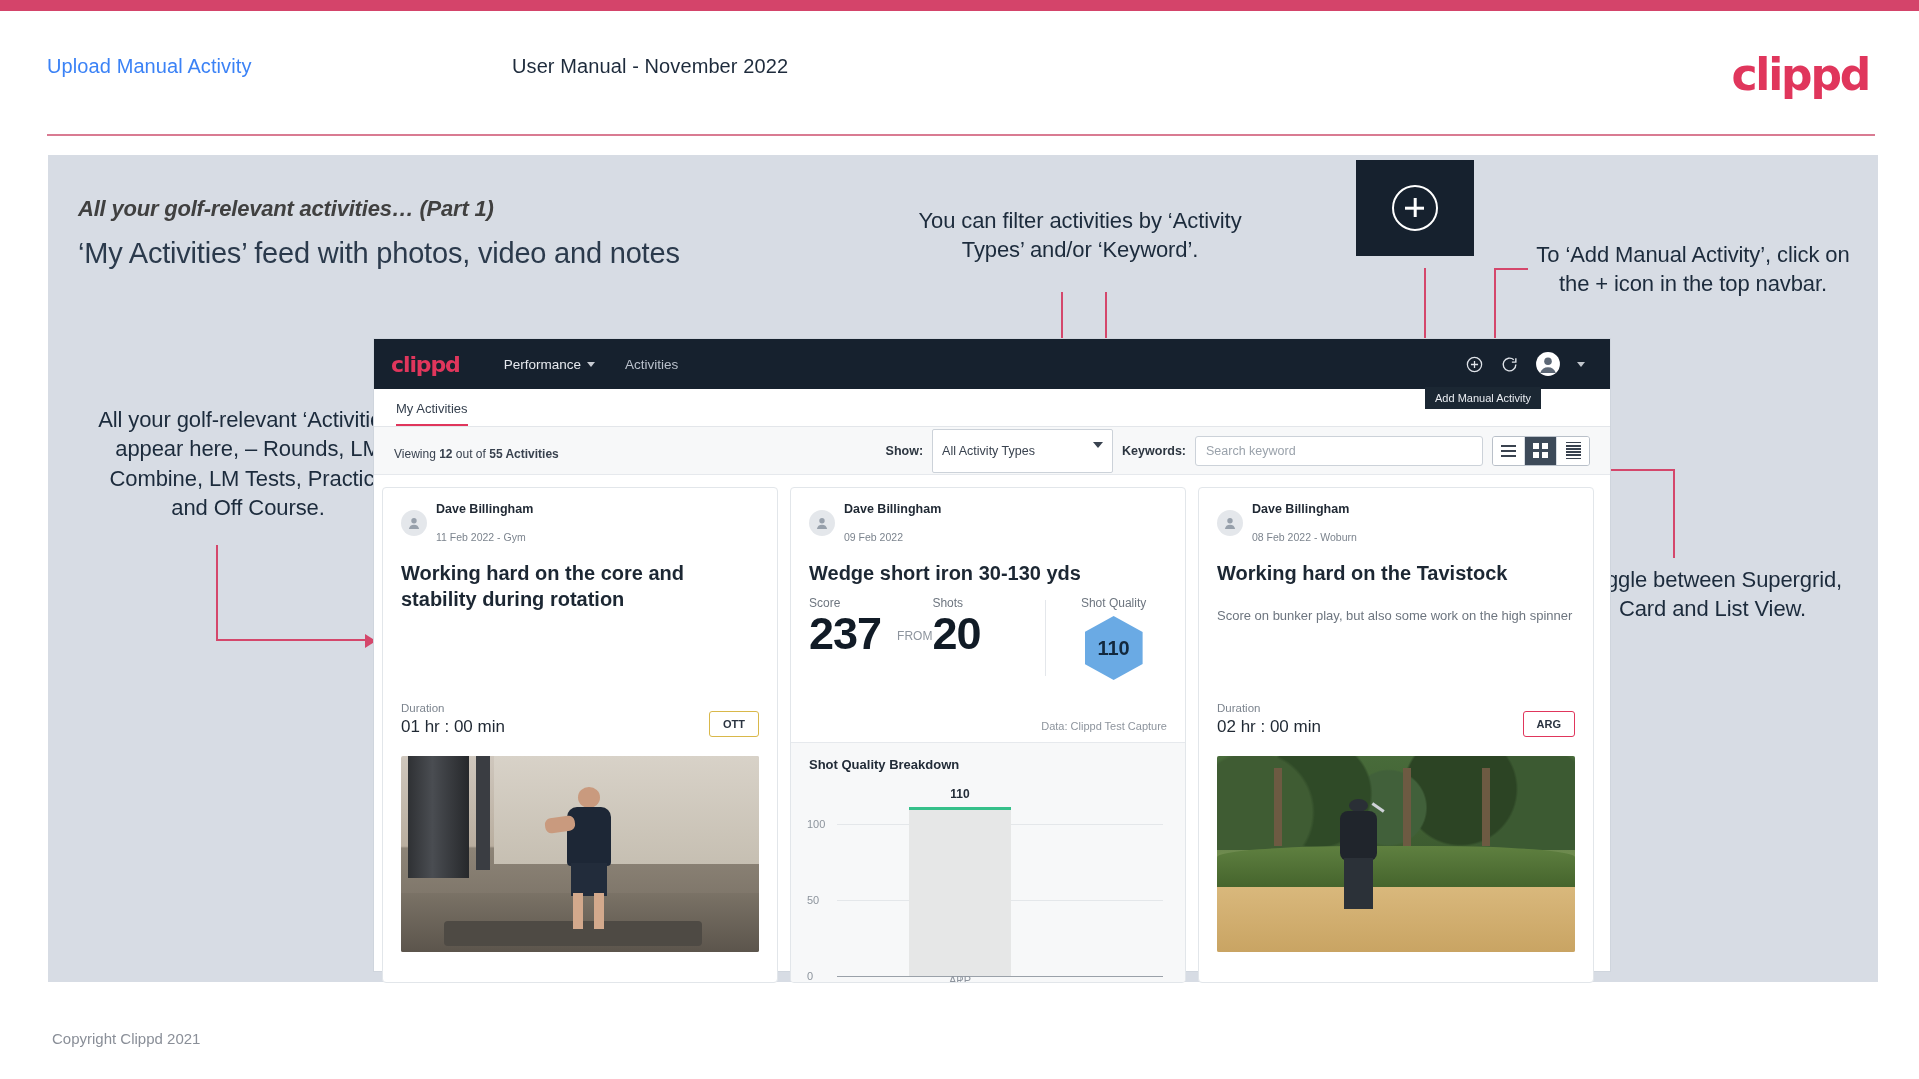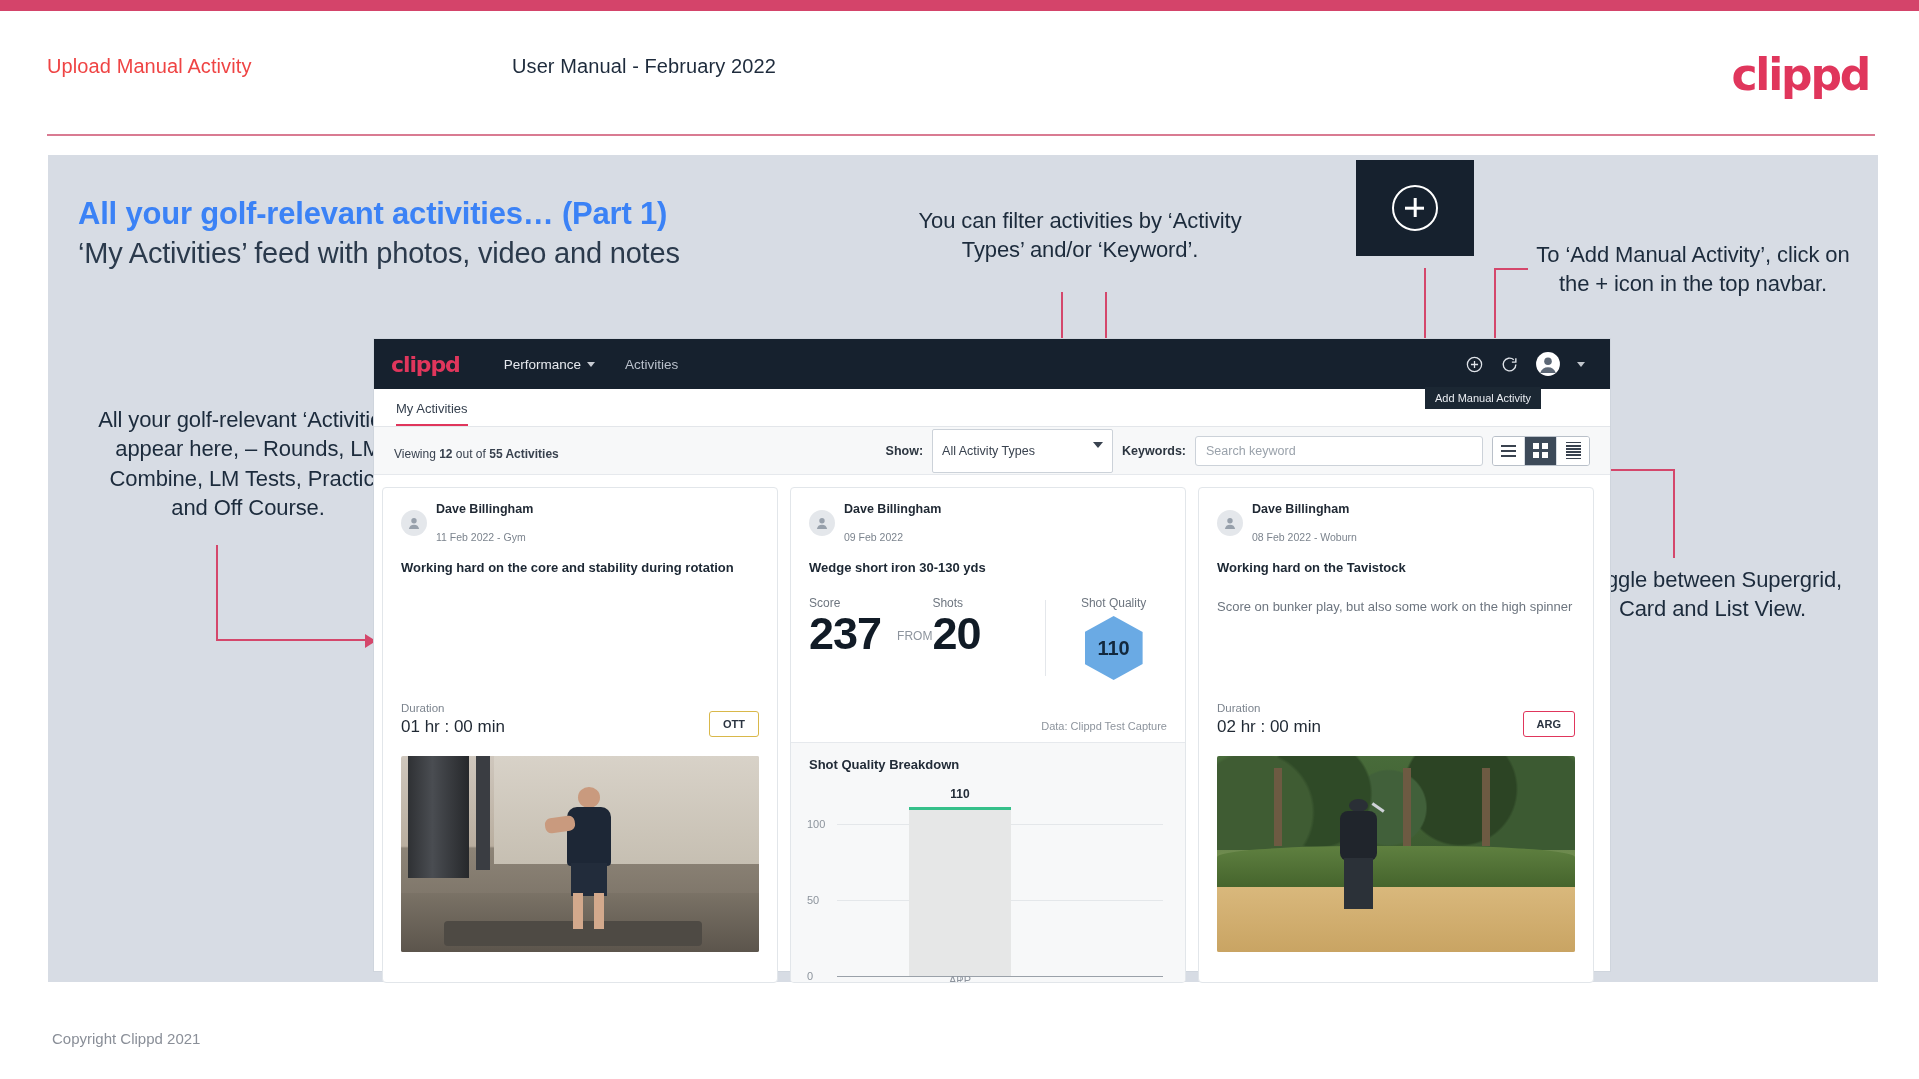--- a/index.html
+++ b/index.html
@@ -13,21 +13,21 @@
   }
 
   
   .top-bar {
     position: absolute; top: 0; left: 0; width: 1919px; height: 11px;
     background: #d4446a;
   }
   .slide-header { position: absolute; top: 11px; left: 0; width: 1919px; height: 115px; background:#fff; }
   .hdr-left {
     position: absolute; left: 47px; top: 44px;
-    font-size: 20px; color: #ef4444; letter-spacing: .1px;
+    font-size: 20px; color: #3b82f6; letter-spacing: .1px;
   }
   .hdr-mid {
     position: absolute; left: 512px; top: 44px;
     font-size: 20px; color: #1e2b3c; letter-spacing: .1px;
   }
   .hdr-logo {
     position: absolute; right: 50px; top: 42px;
     font-size: 44px; font-weight: 700; color: #e0365c;
     letter-spacing: -2.2px; line-height: 1;
     font-family: "DejaVu Sans", sans-serif;
@@ -43,21 +43,21 @@
   }
 
   .foot {
     position: absolute; left: 52px; top: 1030px;
     font-size: 15px; color: #8a8f98;
   }
 
   
   .h1 {
     position: absolute; left: 78px; top: 196px;
-    font-size: 31px; font-weight: 700; color: #3b82f6; letter-spacing: -.2px;
+    font-size: 22px; font-weight: 700; color: #404040; letter-spacing: -.2px; font-style: italic;
   }
   .h2 {
     position: absolute; left: 78px; top: 237px;
     font-size: 29px; font-weight: 400; color: #2b3a4c; letter-spacing: -.2px;
   }
 
   
   .ann {
     position: absolute; text-align: center; color: #1c2b3c;
     font-size: 22px; line-height: 1.34; letter-spacing: -.1px;
@@ -167,21 +167,21 @@
     position: relative;
   }
   .card-head { padding: 13px 18px 0 18px; display: flex; align-items: center; gap: 9px; }
   .avatar-sm {
     width: 26px; height: 26px; border-radius: 50%; background: #e4e7eb;
     display: flex; align-items: center; justify-content: center; flex: 0 0 auto;
   }
   .uname { font-size: 12.5px; font-weight: 700; color: #1f2833; line-height: 1.35; }
   .udate { font-size: 10.5px; color: #7c848e; line-height: 1.35; margin-top: 12px; }
   .card-title {
-    padding: 16px 18px 0 18px; font-size: 13px; font-weight: 700;
+    padding: 16px 18px 0 18px; font-size: 20px; font-weight: 700;
     color: #1c2733; line-height: 1.3;
   }
   .card-note { padding: 22px 18px 0 18px; font-size: 13px; color: #6d757f; }
 
   .dur-row {
     position: absolute; left: 18px; right: 18px; top: 214px;
     display: flex; align-items: flex-end;
   }
   .dur-label { font-size: 11.5px; color: #7c848e; }
   .dur-val { font-size: 17px; color: #1f2833; margin-top: 3px; }
@@ -255,21 +255,21 @@
   .xtick-mark { position: absolute; width: 1px; height: 6px; background: #b8bec5; }
   .xtick { position: absolute; font-size: 11px; color: #8d949d; transform: translateX(-50%); }
 </style>
 </head>
 <body>
 
 <div class="top-bar"></div>
 
 <div class="slide-header">
   <div class="hdr-left">Upload Manual Activity</div>
-  <div class="hdr-mid">User Manual - February 2022</div>
+  <div class="hdr-mid">User Manual - November 2022</div>
   <div class="hdr-logo">clippd</div>
   <div class="hdr-rule"></div>
 </div>
 
 <div class="stage"></div>
 
 <div class="h1">All your golf-relevant activities… (Part 1)</div>
 <div class="h2">‘My Activities’ feed with photos, video and notes</div>
 
 <div class="ann" id="ann-filter">You can filter activities by ‘Activity Types’ and/or ‘Keyword’.</div>

